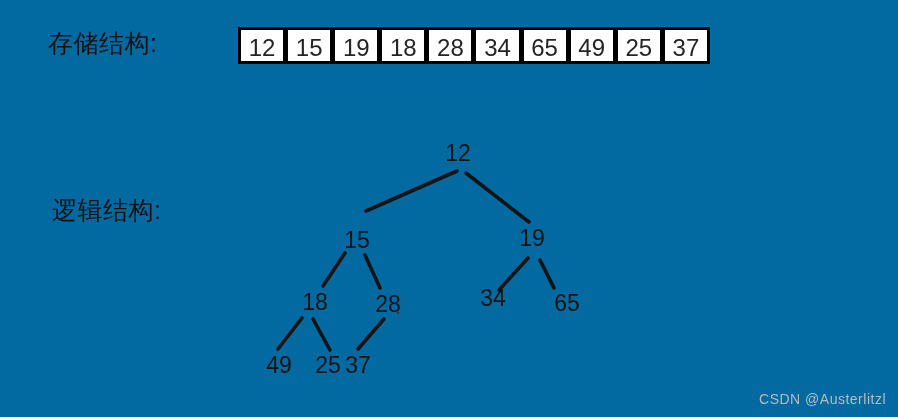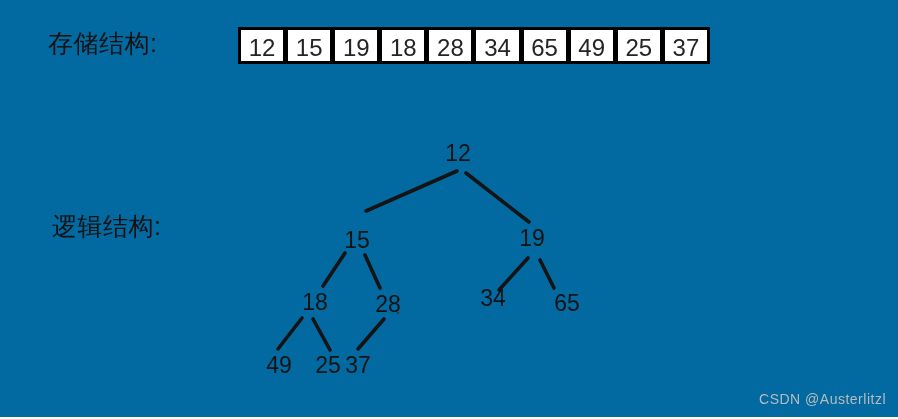--- a/index.html
+++ b/index.html
@@ -15,21 +15,21 @@
   }
 
   .section-label {
     position: absolute;
     font-size: 25px;
     color: #121212;
     white-space: nowrap;
     letter-spacing: 0.5px;
   }
   .storage-label { left: 48px; top: 27px; }
-  .logical-label { left: 52px; top: 210px; }
+  .logical-label { left: 52px; top: 194px; }
 
   
   .array {
     position: absolute;
     left: 238px;
     top: 27px;
     width: 472px;
     height: 37px;
     background: #000000;
     display: flex;

